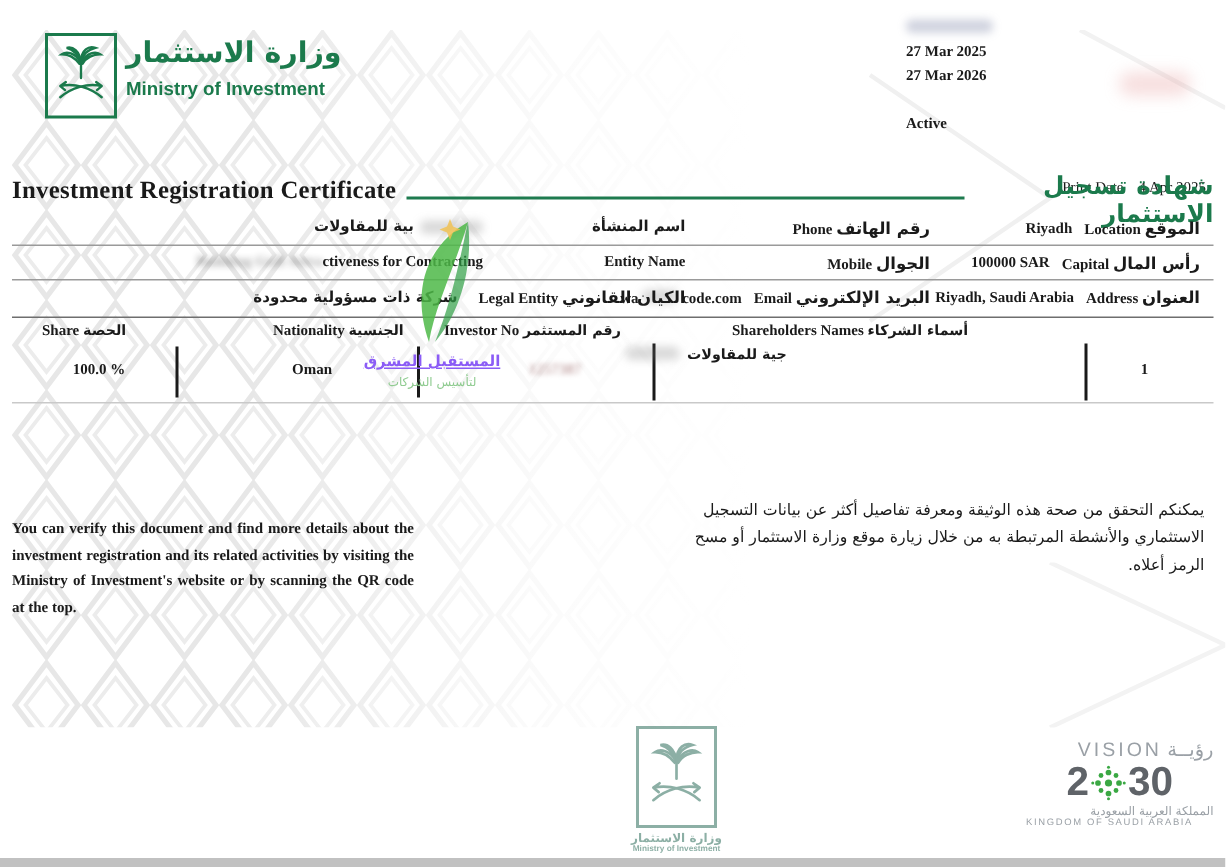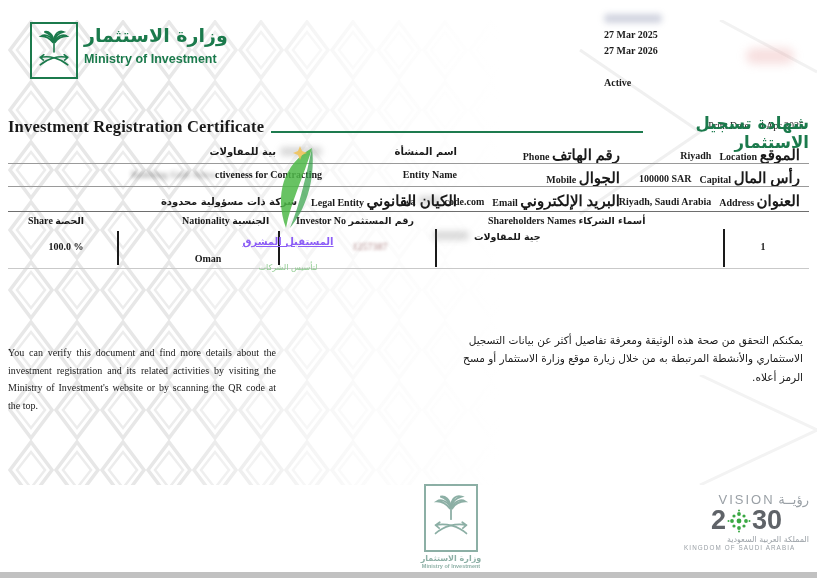--- a/index.html
+++ b/index.html
@@ -36,50 +36,50 @@
 
   
   #title-en{left:8px;top:117px;font-size:16.5px;font-weight:bold;letter-spacing:.2px;}
   #title-line{left:271px;top:131px;width:372px;height:2px;background:#1e7b4f;}
   #title-ar{right:8px;top:114px;width:170px;text-align:right;font-size:16.5px;font-weight:bold;color:#1b7a4c;direction:rtl;}
 
   
   .erow{position:absolute;left:8px;right:8px;height:16px;font-size:10px;font-weight:bold;}
   .cell{position:absolute;display:flex;flex-direction:row-reverse;align-items:center;gap:8px;white-space:nowrap;}
   .cell .lbl{direction:rtl;}
-  .cell .lbl .ar{font-size:15px;font-family:Liberation Serif, serif;}
+  .cell .lbl .ar{font-size:11px;}
   .c1{right:9px;}
   .c2{right:189px;}
   .c3{right:352px;}
   .c4{right:487px;}
   .hairline{position:absolute;left:8px;right:8px;height:1px;background:#9a9a9a;}
   .blurblob{display:inline-block;width:42px;height:9px;background:rgba(120,120,120,.28);filter:blur(3px);border-radius:4px;}
   .blurtext{filter:blur(2px);opacity:.40;}
   .rtlname{direction:rtl;display:flex;flex-direction:row;gap:4px;align-items:center;}
 
   
   .shead{position:absolute;top:215px;height:13px;font-size:10px;font-weight:bold;text-align:left;direction:rtl;white-space:nowrap;}
   .shead .ar{font-size:9.5px;}
   .vline{position:absolute;width:2px;background:#1a1a1a;}
   .sdata{position:absolute;font-size:10px;font-weight:bold;text-align:center;white-space:nowrap;}
   #investor-red{filter:blur(1.6px);color:rgba(150,95,95,.55);font-weight:bold;}
-  #names-cell{position:absolute;right:84px;top:231px;width:300px;text-align:right;}
+  #names-cell{position:absolute;right:100px;top:231px;width:300px;text-align:right;}
   #names-cell .line{display:flex;flex-direction:row-reverse;gap:5px;justify-content:flex-start;direction:rtl;}
   #sh-bottom{position:absolute;left:8px;right:8px;top:268px;height:1px;background:#c9c9c9;}
 
   
-  #verify-en{left:8px;top:344px;width:268px;font-size:10px;font-weight:normal;text-align:justify;line-height:1.75;}
+  #verify-en{left:8px;top:344px;width:268px;font-size:10px;font-weight:bold;text-align:justify;line-height:1.75;}
   #verify-ar{right:14px;top:331px;width:362px;font-size:10.5px;direction:rtl;text-align:right;line-height:1.75;
     font-family:"DejaVu Sans", sans-serif;}
 
   
   #watermark{left:236px;top:142px;width:104px;height:130px;text-align:center;}
   #wm-line1{position:absolute;left:0;top:94px;width:104px;font-size:10px;font-weight:bold;color:#8b5cf6;
     font-family:"DejaVu Sans", sans-serif;direction:rtl;text-decoration:underline;}
-  #wm-line2{position:absolute;left:0;top:121px;width:104px;font-size:8px;color:#8fcb90;
+  #wm-line2{position:absolute;left:0;top:108px;width:104px;font-size:8px;color:#8fcb90;
     font-family:"DejaVu Sans", sans-serif;direction:rtl;letter-spacing:2px;}
 
   
   #stamp{left:419px;top:484px;width:64px;height:90px;opacity:.55;text-align:center;}
   #stamp .box{margin:0 auto;width:50px;height:64px;border:2px solid #2f6e5c;display:flex;align-items:center;justify-content:center;}
   #stamp .s-ar{font-size:8px;font-weight:bold;color:#2f6e5c;font-family:"DejaVu Sans", sans-serif;margin-top:2px;direction:rtl;}
   #stamp .s-en{font-size:5.5px;font-weight:bold;color:#2f6e5c;font-family:"Liberation Sans", sans-serif;}
 
   
   #vision{right:8px;top:492px;width:125px;font-family:"Liberation Sans", sans-serif;}
@@ -217,21 +217,21 @@
 <div class="layer shead" style="left:182px;width:120px;"><span class="ar">الجنسية</span> <span>Nationality</span></div>
 <div class="layer shead" style="left:296px;width:124px;"><span class="ar">رقم المستثمر</span> <span>Investor No</span></div>
 <div class="layer shead" style="left:488px;width:200px;"><span class="ar">أسماء الشركاء</span> <span>Shareholders Names</span></div>
 
 <div class="layer vline" style="left:117px;top:231px;height:34px;"></div>
 <div class="layer vline" style="left:278px;top:231px;height:34px;"></div>
 <div class="layer vline" style="left:435px;top:229px;height:38px;"></div>
 <div class="layer vline" style="left:723px;top:229px;height:38px;"></div>
 
 <div class="layer sdata" style="left:16px;top:241px;width:100px;">100.0 %</div>
-<div class="layer sdata" style="left:158px;top:241px;width:100px;margin-top:12px;">Oman</div>
+<div class="layer sdata" style="left:158px;top:241px;width:100px;">Oman</div>
 <div class="layer sdata" style="left:330px;top:241px;width:80px;"><span id="investor-red">1257387</span></div>
 <div id="names-cell" class="layer">
   <div class="line" style="font-size:9.5px;font-weight:bold;">
       <span class="blurblob" style="width:36px"></span>
       <span class="ar">جية للمقاولات</span>
     </div>
 </div>
 <div class="layer sdata" style="left:733px;top:241px;width:60px;">1</div>
 <div id="sh-bottom" class="layer"></div>
 

